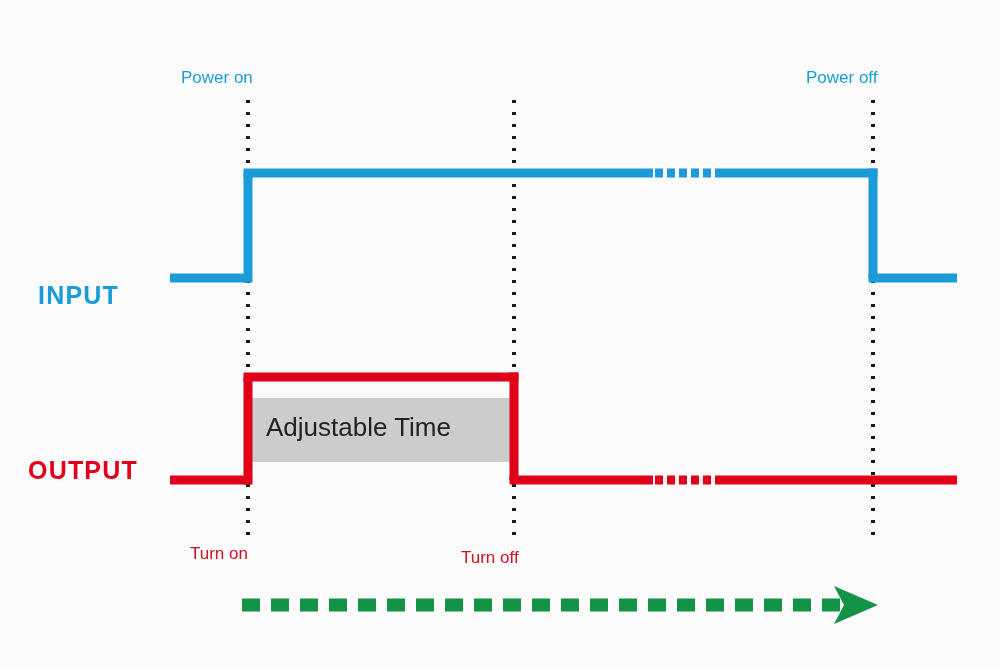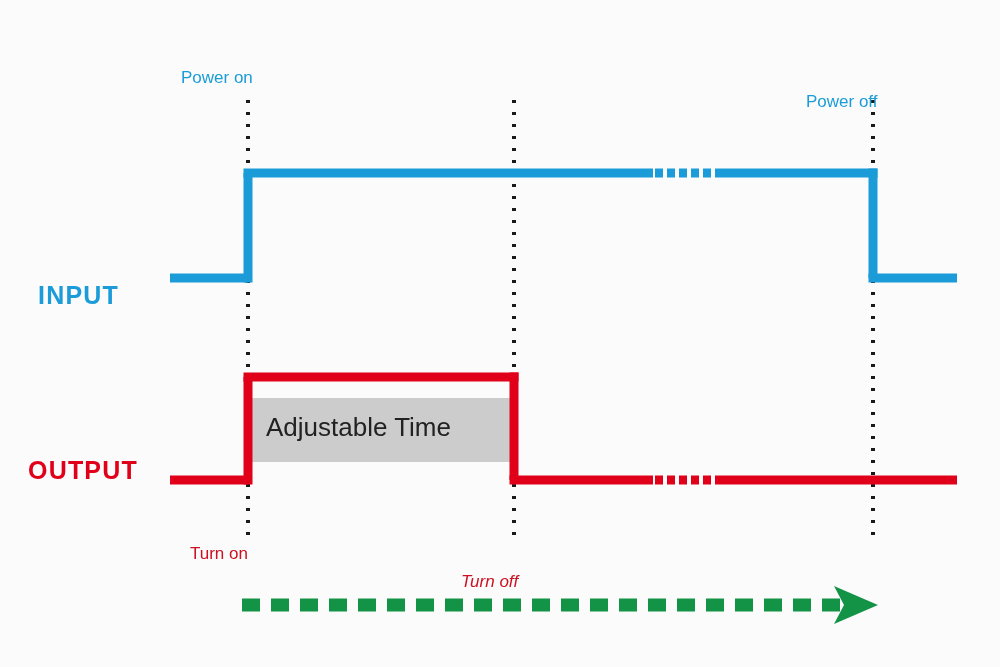--- a/index.html
+++ b/index.html
@@ -91,22 +91,22 @@
       <path id="time-arrow-head" d="M 834 586 L 878 605 L 834 624 L 844 605 Z" fill="#129346"></path>
     </g>
   </svg>
 
   <div class="lbl axis-label" style="left:38px; top:253px; color:#1b9cd8;margin-top:28px;">INPUT</div>
 
   <div class="lbl axis-label" style="left:28px; top:456px; color:#e1001a;">OUTPUT</div>
 
   <div class="lbl event-label" style="left:181px; top:68px; color:#1b9cd8;">Power on</div>
 
-  <div class="lbl event-label" style="left:806px; top:68px; color:#1b9cd8;margin-top:24px;">Power off</div>
+  <div class="lbl event-label" style="left:806px; top:68px; color:#1b9cd8;">Power off</div>
 
   <div class="lbl event-label" style="left:190px; top:544px; color:#cc1122;">Turn on</div>
 
-  <div class="lbl event-label" style="left:461px; top:572px; color:#cc1122;font-style:italic;">Turn off</div>
+  <div class="lbl event-label" style="left:461px; top:548px; color:#cc1122;">Turn off</div>
 
 
   <div class="lbl box-label" style="left:266px; top:412px;">Adjustable Time</div>
 
 </div>
 
 </body></html>

